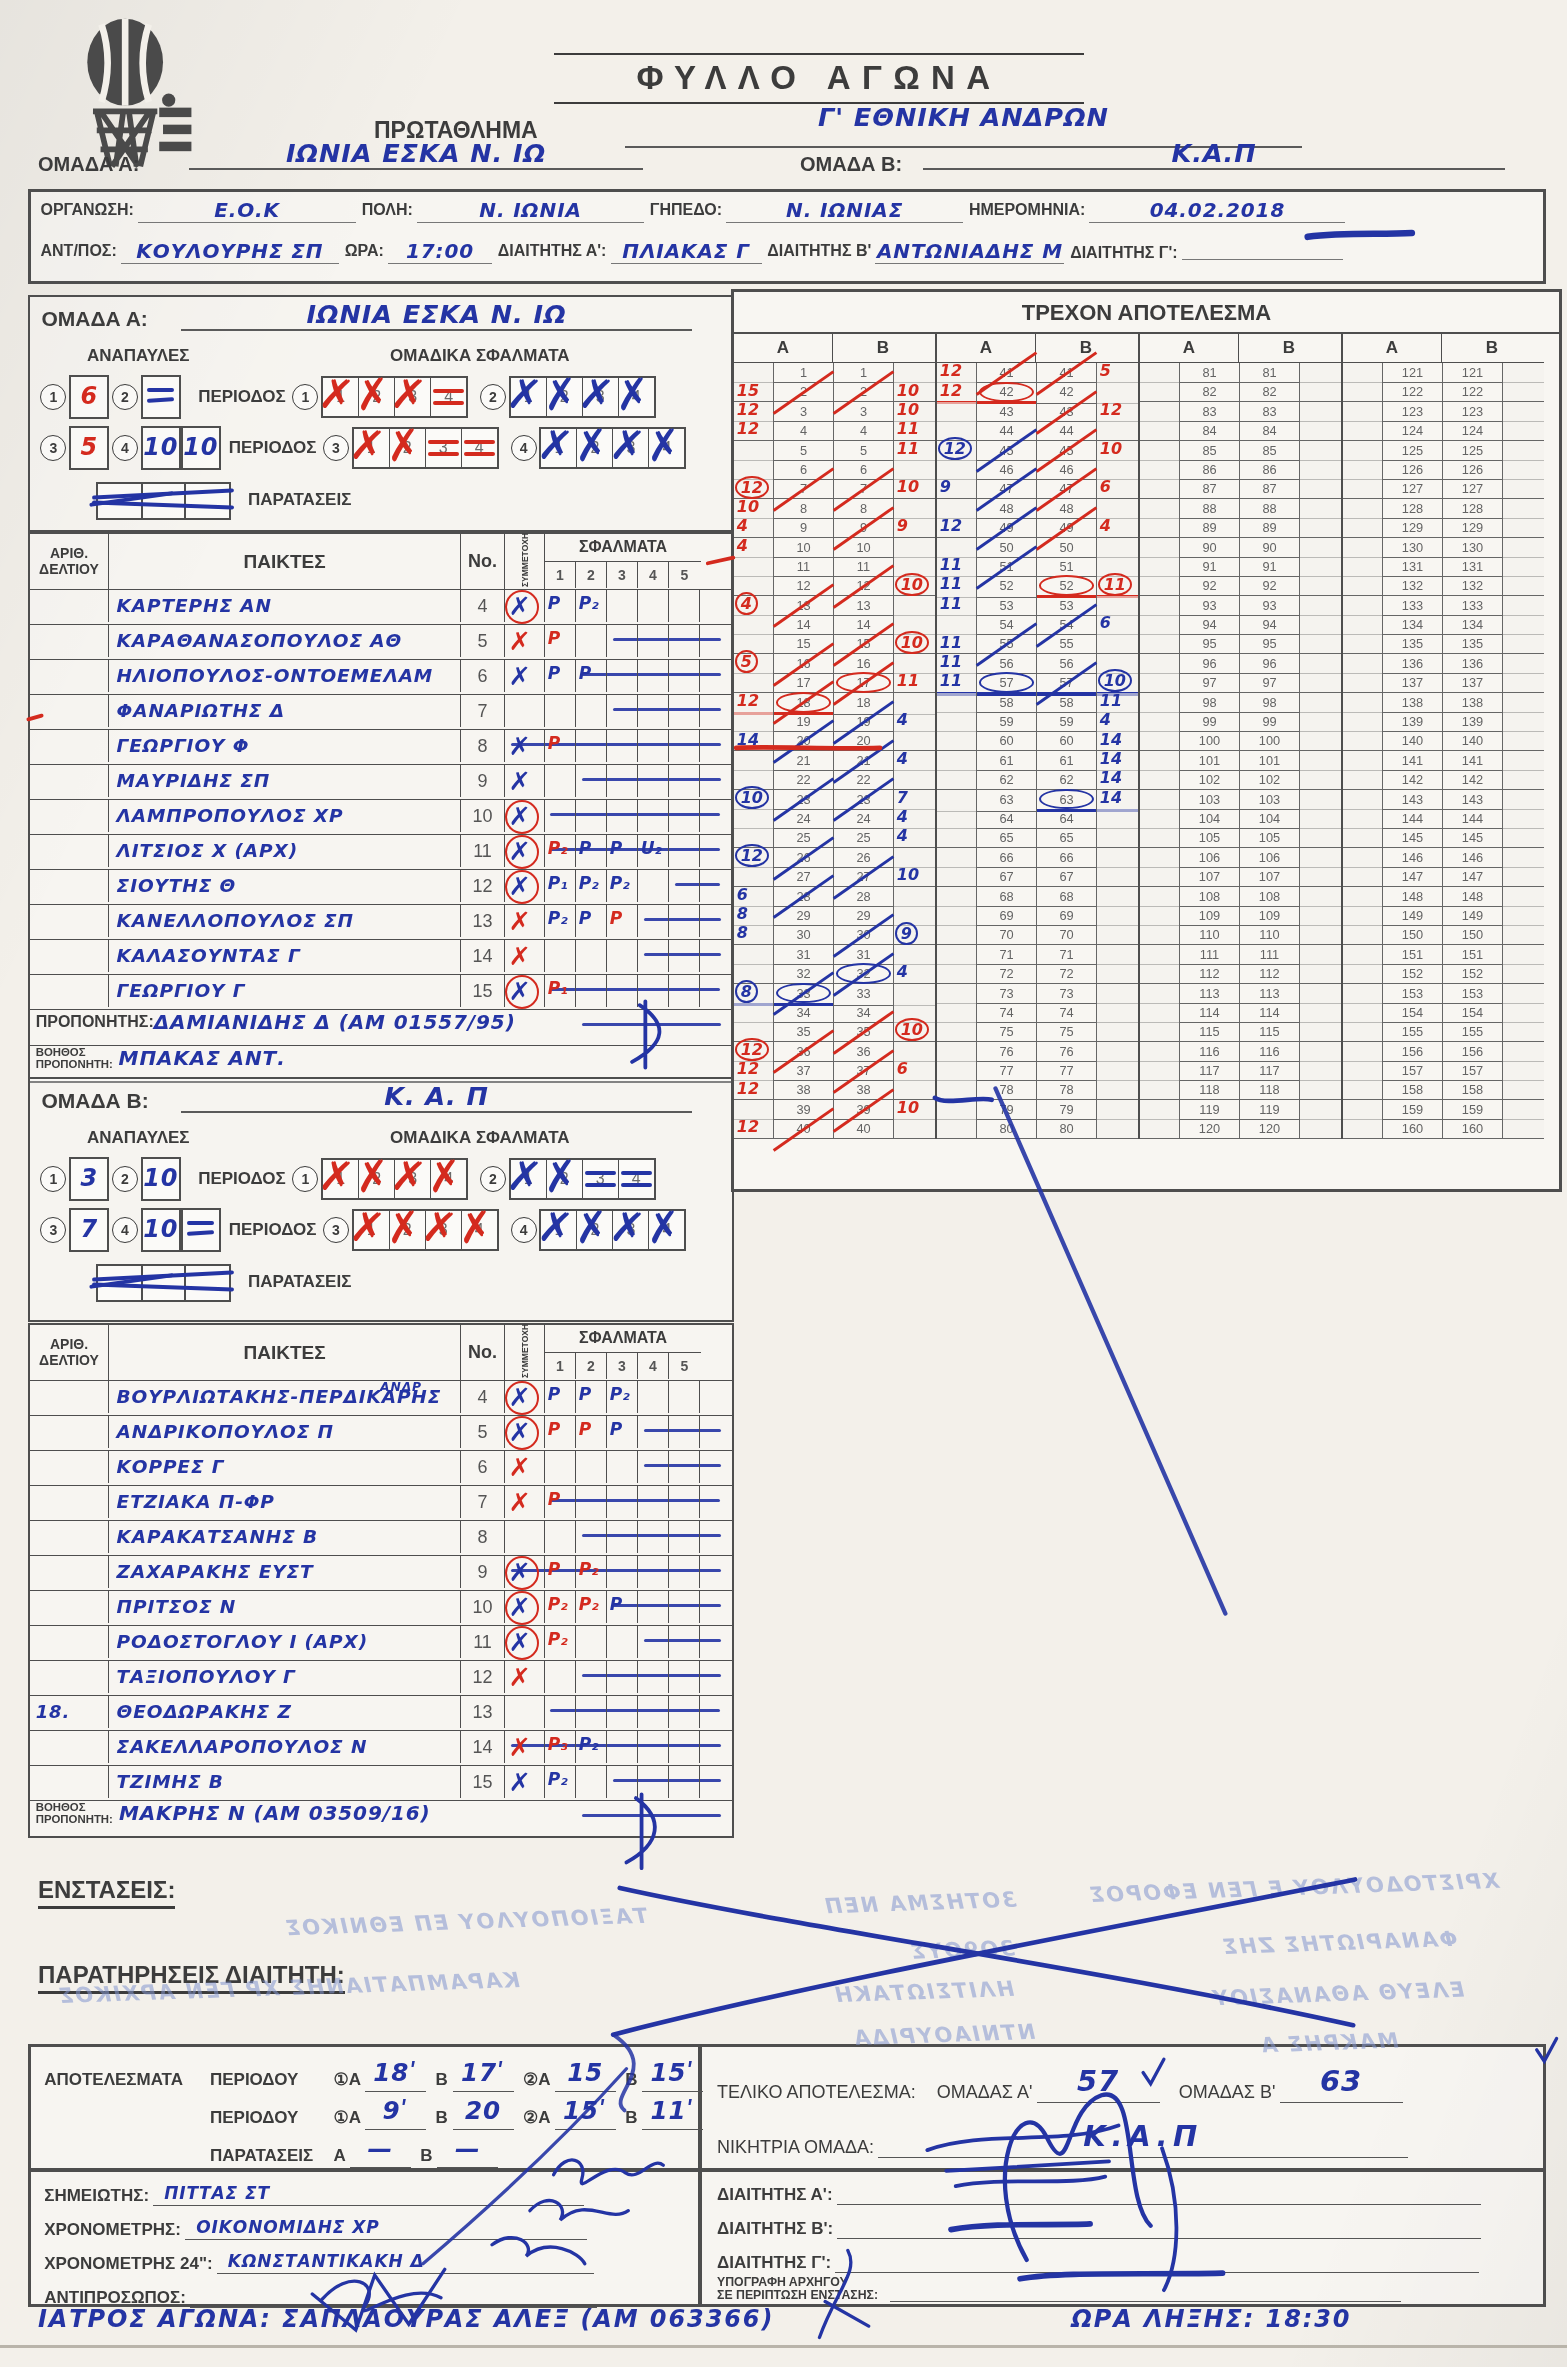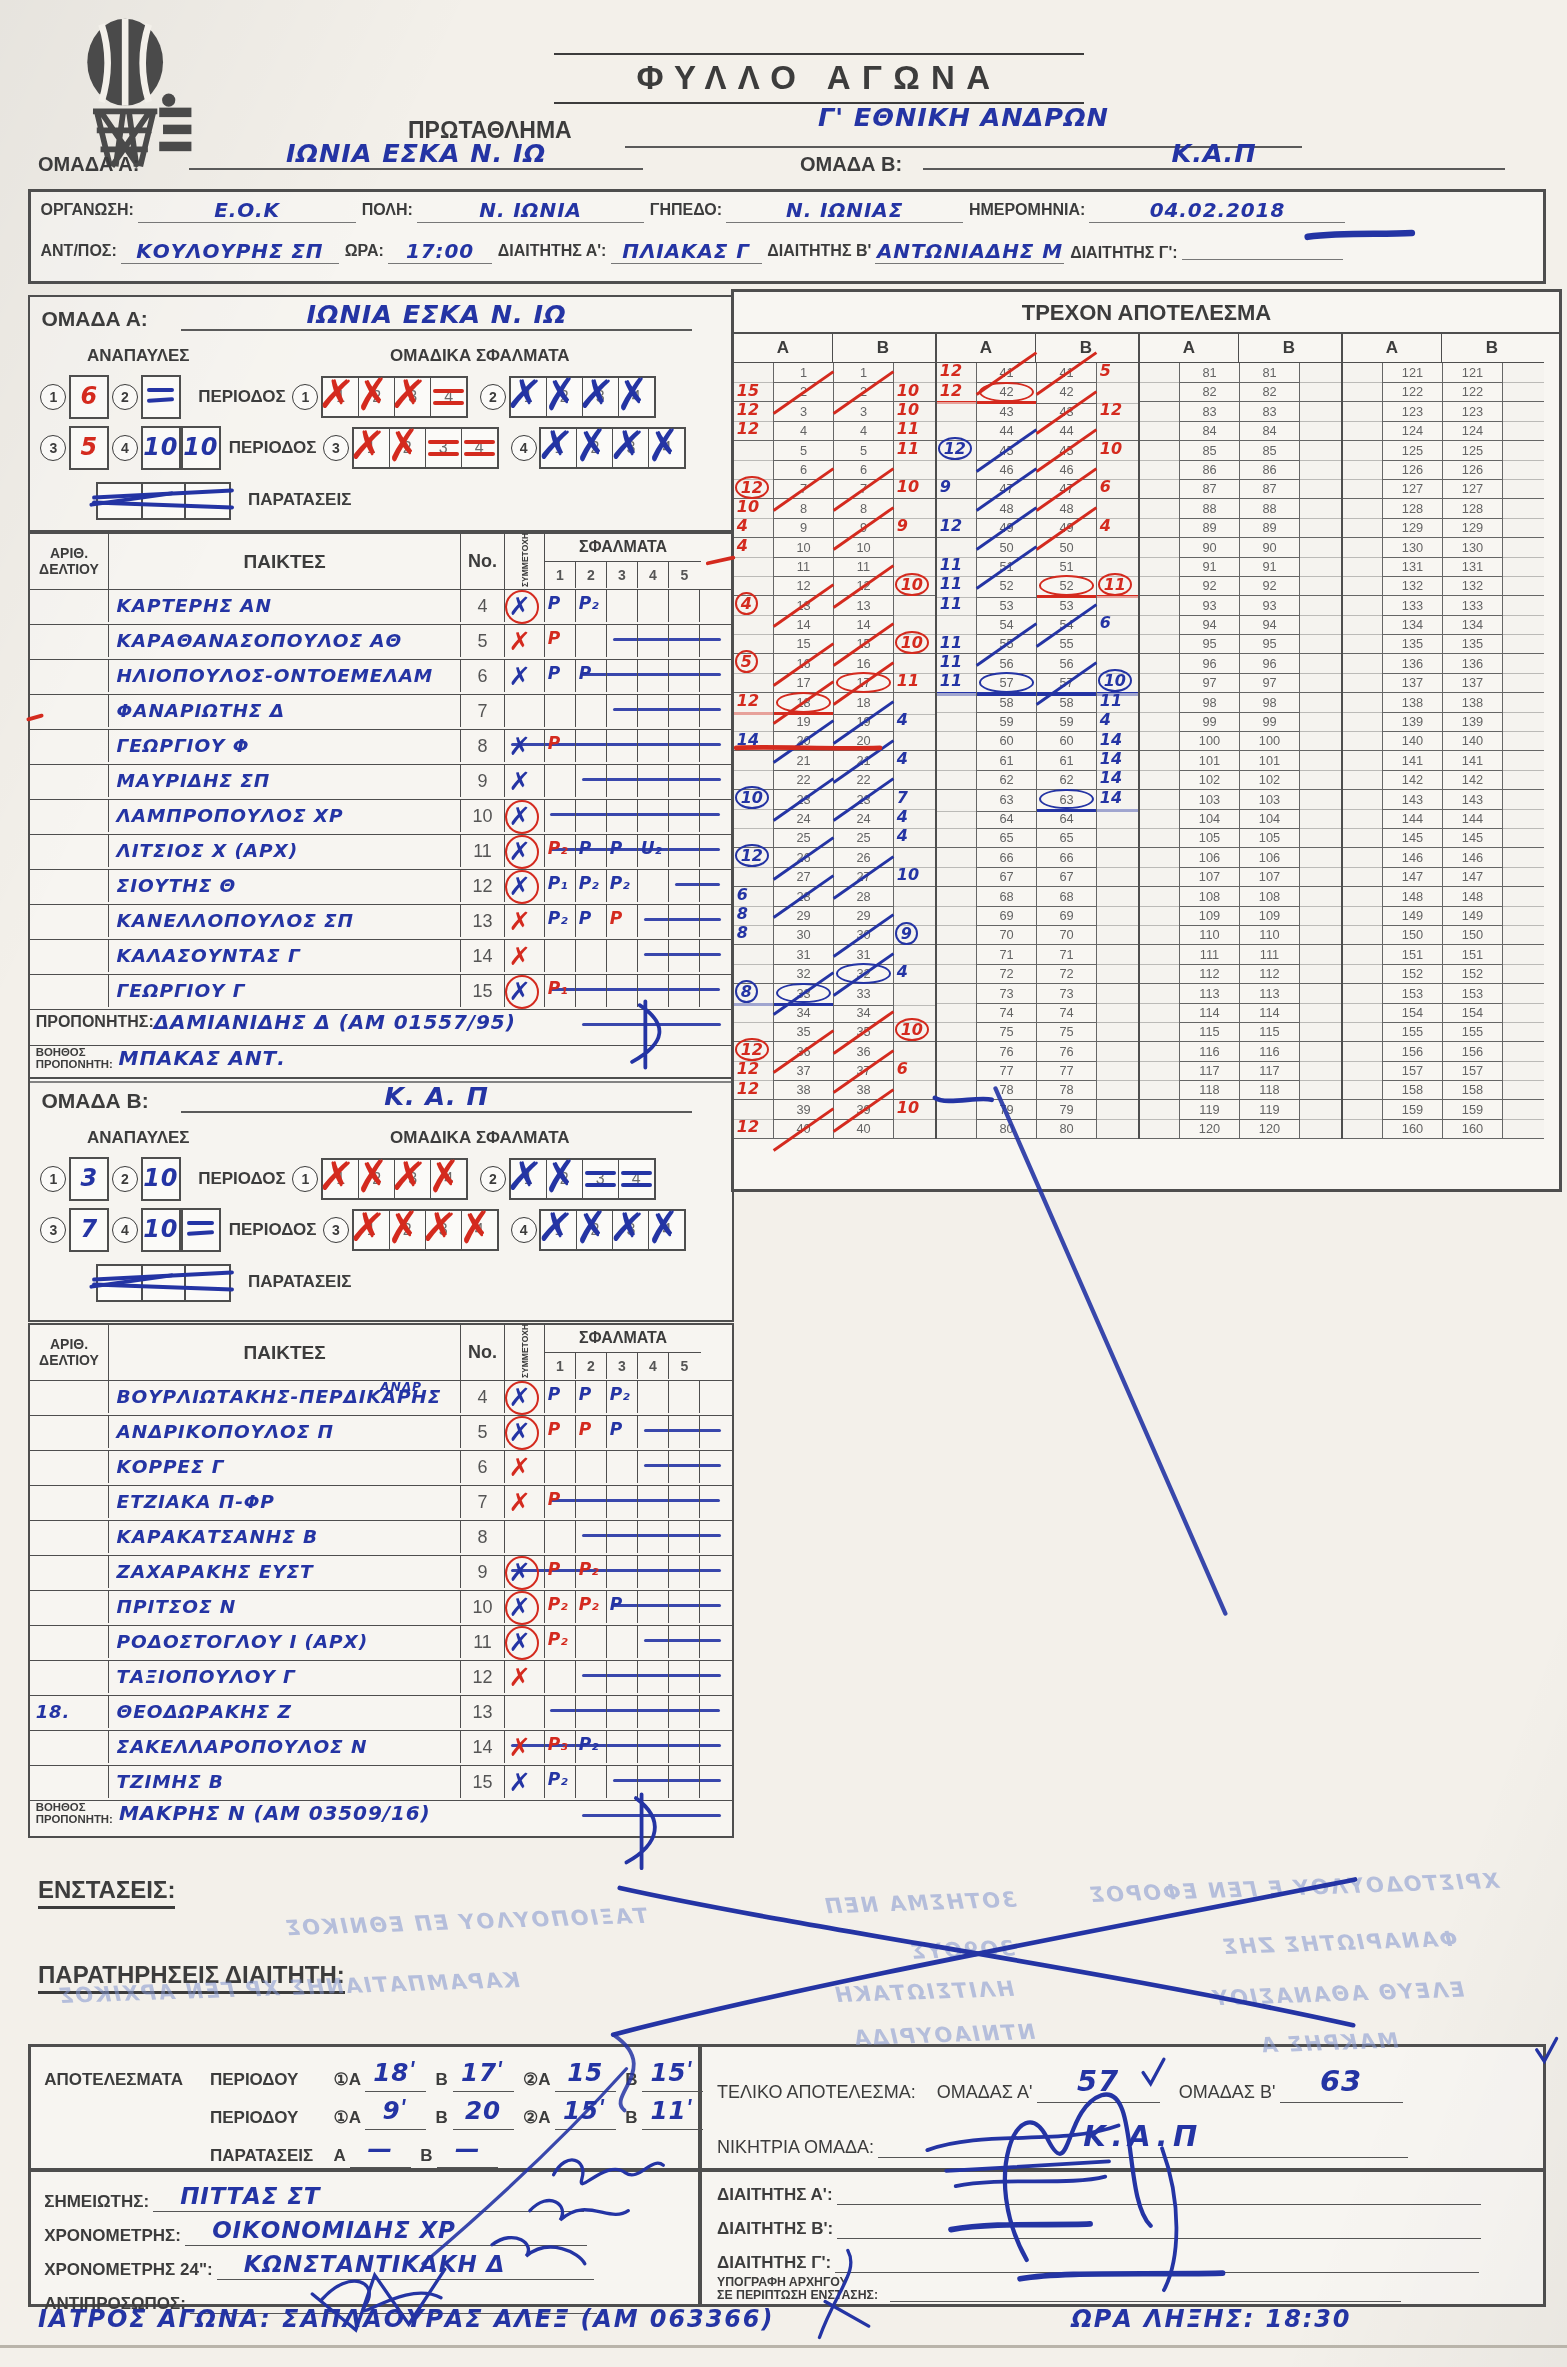--- a/index.html
+++ b/index.html
@@ -9,21 +9,21 @@
      linear-gradient(115deg,rgba(0,0,0,.05),rgba(255,255,255,0) 18%),
      linear-gradient(-70deg,rgba(0,0,0,.04),rgba(255,255,255,0) 12%);pointer-events:none;}
   .lbl{font-weight:bold;color:#3c3c3c;}
   .hw{font-family:"DejaVu Sans",sans-serif;font-style:italic;font-weight:bold;letter-spacing:0.9px;}
   .blue{color:#2434a4}.red{color:#d42a1e}
   .abs{position:absolute}
 
   
   .fed-title{position:absolute;left:265px;top:17px;width:1060px;text-align:center;font-size:27.4px;font-weight:bold;letter-spacing:0.9px}
   .sheet-title{position:absolute;left:554px;top:53px;width:530px;text-align:center;font-size:33px;font-weight:bold;letter-spacing:11.4px;border-top:2.8px solid #3c3c3c;border-bottom:2.8px solid #3c3c3c;padding:3.8px 0 5.7px}
-  .champ-lbl{position:absolute;left:408px;top:117px;font-size:23px;font-weight:bold}
+  .champ-lbl{position:absolute;left:374px;top:117px;font-size:23px;font-weight:bold}
   .champ-line{position:absolute;left:625px;top:102px;width:677px;height:44px;border-bottom:2.8px solid #5a5a5a;text-align:center}
   .champ-line .hw{font-size:25.6px}
   .teamline-lbl{font-size:20px;font-weight:bold}
   .teamline-val{border-bottom:2.8px solid #5a5a5a;text-align:center;position:absolute}
   .teamline-val .hw{font-size:24.6px}
 
   
   .info-box{position:absolute;left:28px;top:189px;width:1512px;height:89px;border:3.8px solid #4e4e4e;background:rgba(255,255,255,.35)}
   .info-row{position:absolute;left:9.5px;right:9.5px;height:38px;white-space:nowrap}
   .info-row .fld{display:inline-block;vertical-align:bottom;margin-right:5.7px}
@@ -120,21 +120,21 @@
   .bb-vdiv{position:absolute;left:667px;top:0;bottom:0;width:3.8px;background:#4e4e4e}
   .bb-hdiv{position:absolute;left:0;right:0;top:121px;height:3.8px;background:#4e4e4e}
   .res-row{position:absolute;left:13.2px;white-space:nowrap;font-size:17px;font-weight:bold}
   .res-row .slotlbl{margin-left:9.5px}
   .res-row .slotv{display:inline-block;min-width:61px;border-bottom:1.9px solid #555;text-align:center;position:relative;top:0}
   .res-row .slotv .hw{font-size:24.6px;position:relative;top:-3.8px}
   .off-row{position:absolute;white-space:nowrap}
   .off-row .ol{font-size:17px;font-weight:bold;display:inline-block;vertical-align:bottom}
   .off-row .ol2{font-size:12.3px;line-height:13.2px}
   .off-row .ov{display:inline-block;border-bottom:1.9px solid #555;text-align:left;vertical-align:bottom;position:relative}
-  .off-row .ov .hw{font-size:23px;margin-left:27px;position:relative;top:-1.9px}
+  .off-row .ov .hw{font-size:17px;margin-left:11px;position:relative;top:-1.9px}
   .fin-lbl{font-size:18px;font-weight:normal}
   .fin-val{display:inline-block;border-bottom:1.9px solid #555;min-width:123px;text-align:center;vertical-align:bottom}
   .fin-val .hw{font-size:29px;position:relative;top:-3.8px}
 
   .footer-line{position:absolute;left:38px;top:2305px;white-space:nowrap}
   .footer-line .hw{font-size:24px;letter-spacing:1.9px}
   .footer-rule{position:absolute;left:0;right:0;top:2345px;height:2.8px;background:#b9b4aa}
 
   .bleed{position:absolute;transform:scaleX(-1) rotate(2deg);color:#8396cf;opacity:.55;font-family:"DejaVu Sans",sans-serif;font-style:italic;font-weight:bold;font-size:21px;letter-spacing:1.9px;white-space:nowrap}
   svg.overlay{position:absolute;left:0;top:0;pointer-events:none;z-index:6}

